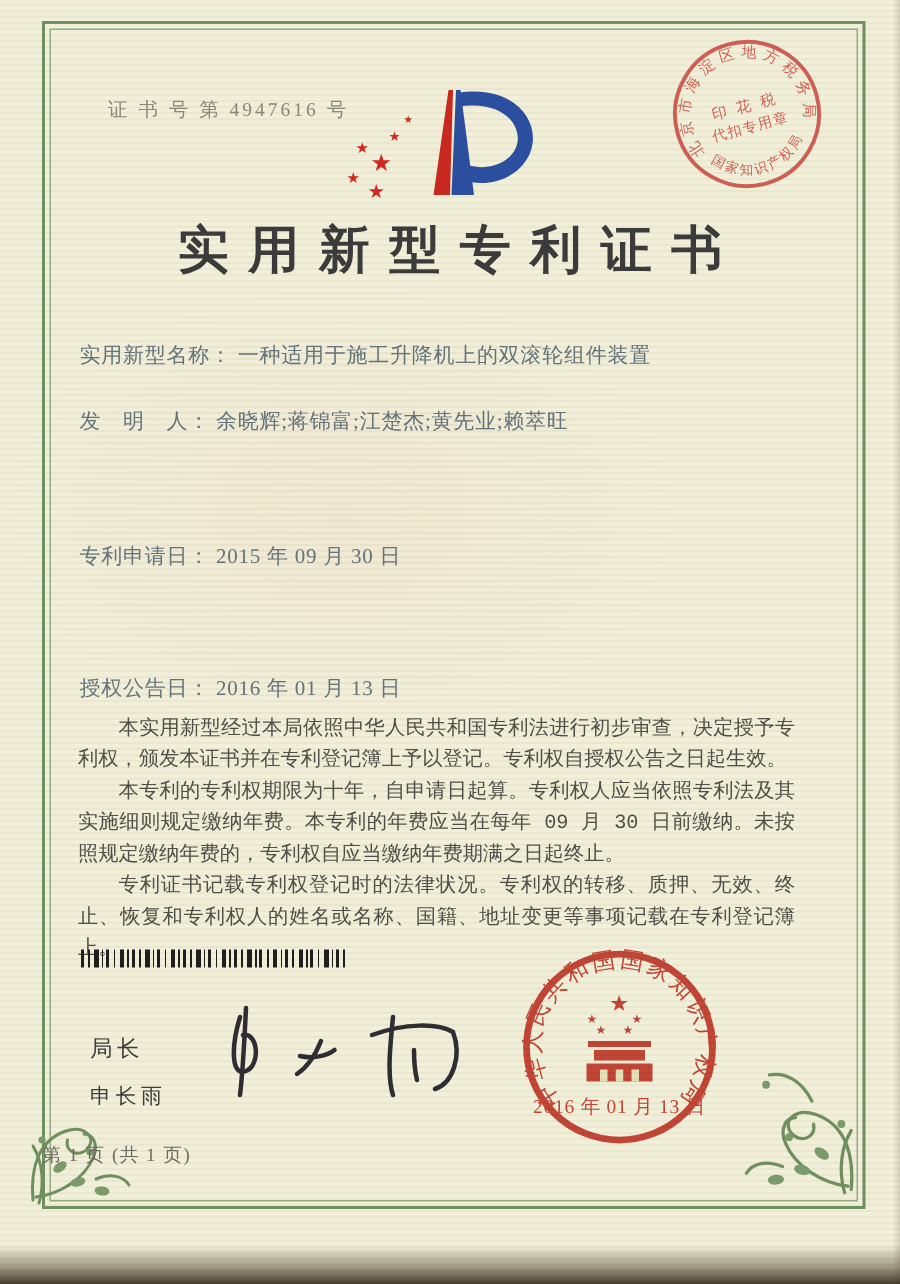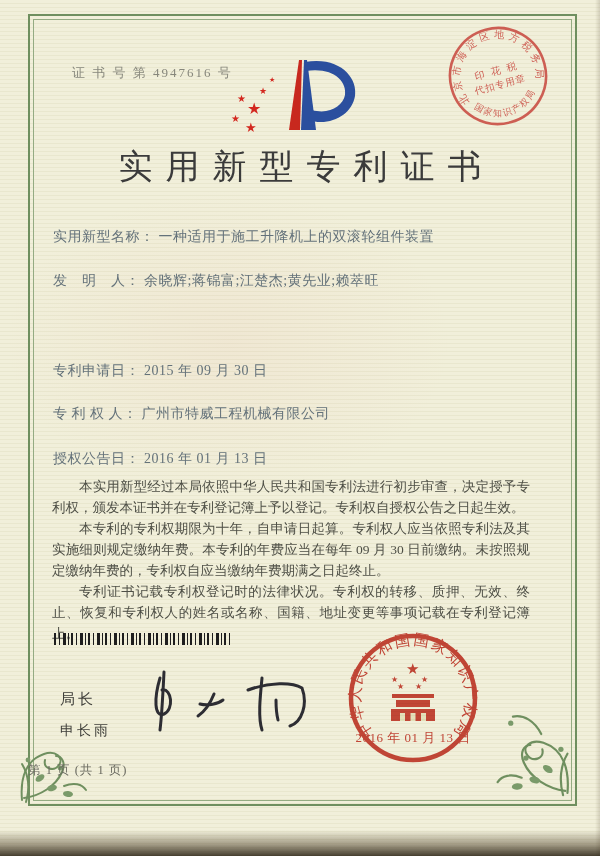--- a/index.html
+++ b/index.html
@@ -23,30 +23,30 @@
     border:1px solid #94ab82;
   }
   .cert-no{
     position:absolute;left:52px;top:64px;
     font-size:13px;color:#87877c;letter-spacing:2px;margin-left:20px;
   }
   .logo{position:absolute;left:225px;top:56px;}
   .tax-stamp{position:absolute;left:440px;top:18px;opacity:.78;}
   .title{
     position:absolute;left:0;right:0;top:144px;margin:0;
-    text-align:center;font-size:34px;font-weight:400;color:#3b3b3b;
+    text-align:center;font-size:34px;font-weight:700;color:#3b3b3b;
     letter-spacing:13px;padding-left:13px;
   }
   .row{position:absolute;left:53px;right:40px;font-size:14px;color:#64727a;letter-spacing:.5px;}
   .row .flabel{margin-right:4px;}
   .paras{
     position:absolute;left:52px;top:476px;width:478px;
     font-size:13.5px;line-height:21px;color:#4e4f46;text-align:justify;
   }
-  .paras p{margin:0;text-indent:2em;}
+  .paras p{margin:0;text-indent:2em;font-family:Liberation Mono, monospace;}
   .barcode{
     position:absolute;left:54px;top:633px;width:178px;height:12px;
     background:repeating-linear-gradient(90deg,
       #1e1e1e 0 2px,transparent 2px 5px,
       #1e1e1e 5px 6px,transparent 6px 9px,
       #1e1e1e 9px 12px,transparent 12px 14px,
       #1e1e1e 14px 15px,transparent 15px 17px);
   }
   .sig-title{position:absolute;left:60px;top:690px;font-size:15px;color:#3d3d38;letter-spacing:3px;}
   .sig-name{position:absolute;left:60px;top:722px;font-size:14px;color:#3d3d38;letter-spacing:3px;}
@@ -147,23 +147,20 @@
   <h1 class="title">实用新型专利证书</h1>
 
   <div class="row" style="top:228px">
     <span class="flabel">实用新型名称：</span><span class="fvalue">一种适用于施工升降机上的双滚轮组件装置</span>
   </div>
   <div class="row" style="top:272px">
     <span class="flabel">发　明　人：</span><span class="fvalue">余晓辉;蒋锦富;江楚杰;黄先业;赖萃旺</span>
   </div>
   <div class="row" style="top:362px">
     <span class="flabel">专利申请日：</span><span class="fvalue">2015 年 09 月 30 日</span>
-  </div>
-  <div class="row" style="top:405px">
-    <span class="flabel">专 利 权 人：</span><span class="fvalue">广州市特威工程机械有限公司</span>
   </div>
   <div class="row" style="top:450px">
     <span class="flabel">授权公告日：</span><span class="fvalue">2016 年 01 月 13 日</span>
   </div>
 
   <div class="paras">
     <p>本实用新型经过本局依照中华人民共和国专利法进行初步审查，决定授予专利权，颁发本证书并在专利登记簿上予以登记。专利权自授权公告之日起生效。</p>
     <p>本专利的专利权期限为十年，自申请日起算。专利权人应当依照专利法及其实施细则规定缴纳年费。本专利的年费应当在每年 09 月 30 日前缴纳。未按照规定缴纳年费的，专利权自应当缴纳年费期满之日起终止。</p>
     <p>专利证书记载专利权登记时的法律状况。专利权的转移、质押、无效、终止、恢复和专利权人的姓名或名称、国籍、地址变更等事项记载在专利登记簿上。</p>
   </div>

